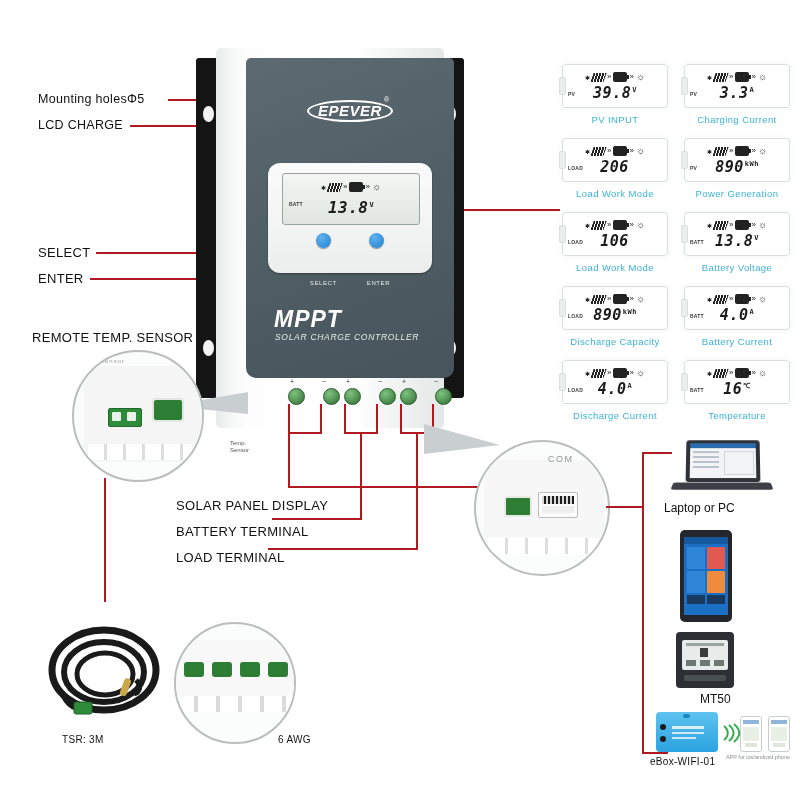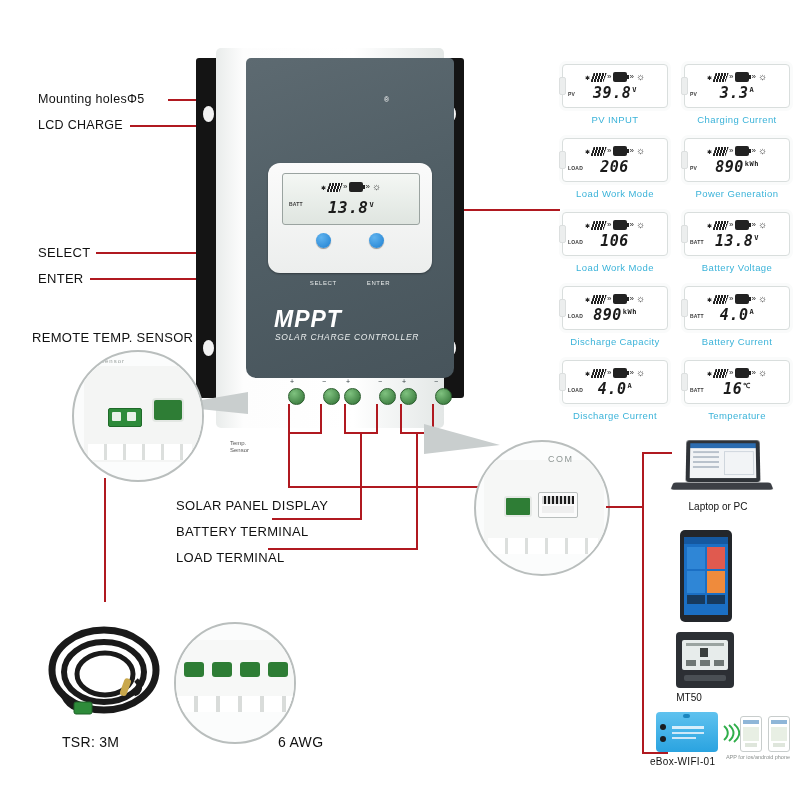--- a/index.html
+++ b/index.html
@@ -58,24 +58,24 @@
   .gBatt:after{content:"";position:absolute;right:-2px;top:3px;width:2px;height:4px;background:#222;}
   .gWave{font-size:8px;color:#222;line-height:1;}
   .gSun{font-size:10px;color:#222;line-height:1;}
   .gStar{font-size:6px;color:#222;}
 
   
   .mag{position:absolute;border-radius:50%;background:#fbfcfc;border:2px solid #b9bebd;overflow:hidden;}
   .magCone{position:absolute;background:#c9cece;}
 
   
-  .capSm{position:absolute;font-size:14px;color:#111;letter-spacing:.3px;white-space:nowrap;}
-
-  
-  .devCap{position:absolute;font-size:10px;color:#111;text-align:center;white-space:nowrap;}
+  .capSm{position:absolute;font-size:10px;color:#111;letter-spacing:.3px;white-space:nowrap;}
+
+  
+  .devCap{position:absolute;font-size:12px;color:#111;white-space:nowrap;}
   .laptopBase{position:absolute;background:#3c3f45;border-radius:3px;}
   .phoneBody{position:absolute;background:#23262b;border-radius:5px;}
   .phoneScreen{position:absolute;background:#1b6fc4;}
   .tile{position:absolute;}
   .mt50Body{position:absolute;background:#2c2f34;border-radius:4px;}
   .mt50Screen{position:absolute;background:#e7eceb;border-radius:2px;}
   .eboxBody{position:absolute;background:linear-gradient(180deg,#5fc2ef,#2aa3e0);border-radius:4px;}
   .miniPhone{position:absolute;background:#ffffff;border:1px solid #c8cdcc;border-radius:3px;}
 </style>
 </head>
@@ -107,20 +107,23 @@
         <div class="earHole" style="top:282px;"></div>
       </div>
       <div class="earR">
         <div class="earHole"></div>
         <div class="earHole" style="top:282px;"></div>
       </div>
 
       <div class="caseWhite">
         <div class="caseFace">
 
+          <div class="brand">
+            <span class="brandOval">EPEVER</span>
+          </div>
           <div class="regmark">®</div>
 
           <div class="lcdPlate">
             <div class="lcdScreen">
               <div class="lcdIcons" style="top:6px;">
                 <span class="gStar">✱</span>
                 <span class="gPanel"></span>
                 <span class="gWave">»</span>
                 <span class="gBatt"></span>
                 <span class="gWave">»</span>
@@ -466,21 +469,21 @@
       <div class="mt50Screen" style="left:6px;top:8px;width:46px;height:30px;">
         <div class="abs" style="left:4px;top:3px;width:38px;height:3px;background:#9aa3a0;"></div>
         <div class="abs" style="left:18px;top:8px;width:8px;height:9px;background:#3a3f3e;"></div>
         <div class="abs" style="left:4px;top:20px;width:10px;height:6px;background:#6f7775;"></div>
         <div class="abs" style="left:18px;top:20px;width:10px;height:6px;background:#6f7775;"></div>
         <div class="abs" style="left:32px;top:20px;width:10px;height:6px;background:#6f7775;"></div>
       </div>
       <div class="abs" style="left:8px;top:43px;width:42px;height:6px;background:#4a4f54;border-radius:2px;"></div>
     </div>
   </div>
-  <div class="devCap" style="left:660px;top:692px;width:58px;">MT50</div>
+  <div class="devCap" style="left:700px;top:692px;width:58px;">MT50</div>
 
   <div class="abs" style="left:656px;top:712px;width:62px;height:42px;">
     <div class="eboxBody" style="left:0;top:0;width:62px;height:40px;">
       <div class="abs" style="left:27px;top:2px;width:7px;height:4px;background:#1b86bf;border-radius:2px;"></div>
       <div class="abs" style="left:4px;top:12px;width:6px;height:6px;background:#1a1d20;border-radius:50%;"></div>
       <div class="abs" style="left:4px;top:24px;width:6px;height:6px;background:#1a1d20;border-radius:50%;"></div>
       <div class="abs" style="left:16px;top:14px;width:32px;height:3px;background:#d8eefb;"></div>
       <div class="abs" style="left:16px;top:20px;width:32px;height:2px;background:#cfe8f8;"></div>
       <div class="abs" style="left:16px;top:25px;width:24px;height:2px;background:#cfe8f8;"></div>
     </div>

